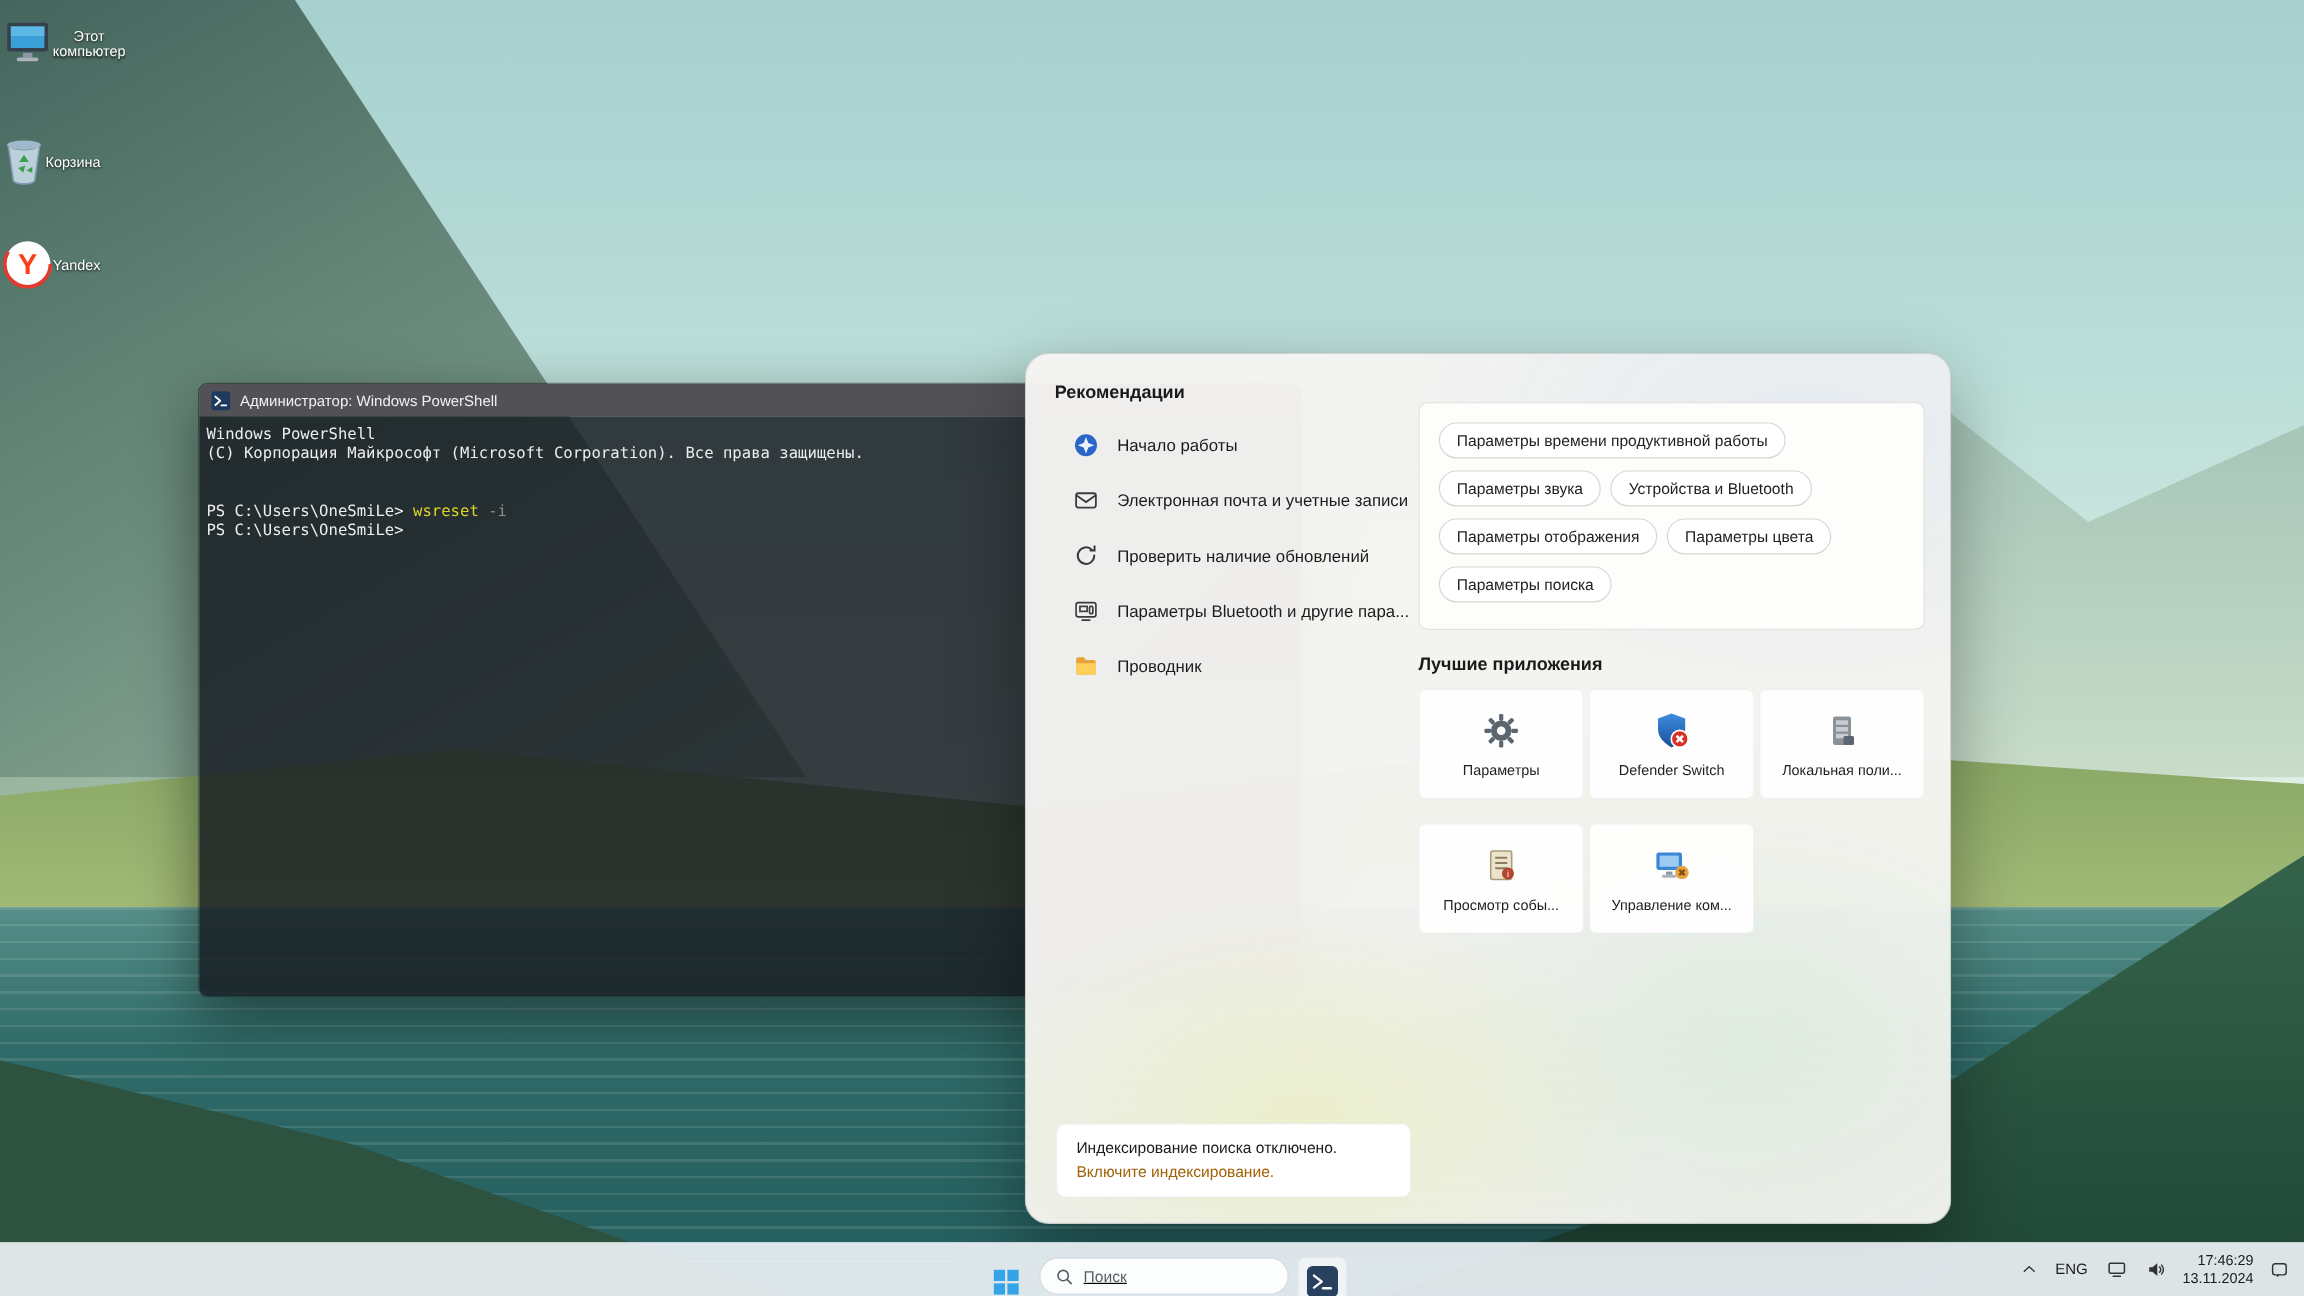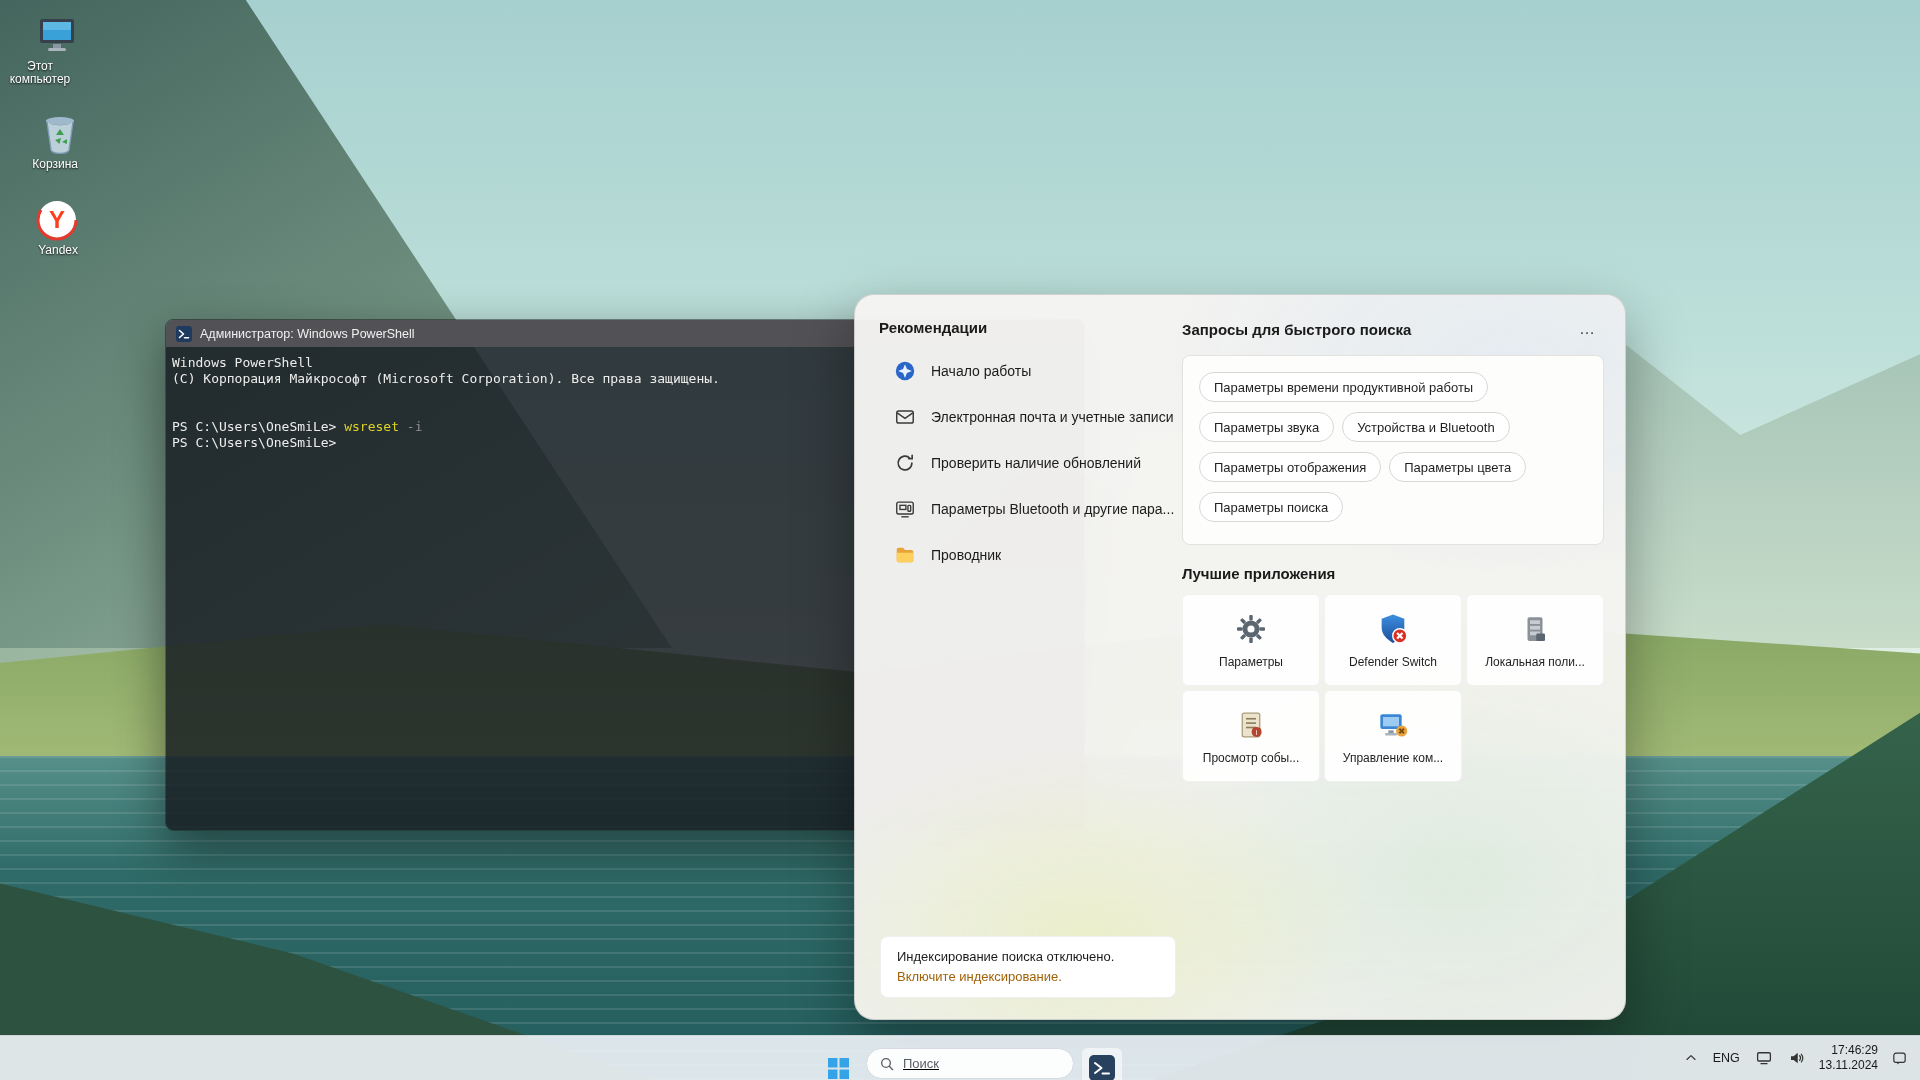--- a/index.html
+++ b/index.html
@@ -27,21 +27,21 @@
   .wp-water::after { content:""; position:absolute; inset:0; opacity:.22;
     background:repeating-linear-gradient(180deg,rgba(255,255,255,.5) 0 2px,transparent 2px 14px); }
   .wp-fg-left { position:absolute; left:0; bottom:0; width:34%; height:26%; background:#2e5240;
     clip-path:polygon(0 30%,45% 55%,100% 100%,0 100%); }
   .wp-fg-right { position:absolute; right:0; bottom:0; width:40%; height:34%;
     background:linear-gradient(180deg,#35634a,#1f4636);
     clip-path:polygon(100% 0,100% 100%,0 100%,55% 60%); }
 
   
   .desk-icons { position:absolute; left:2px; top:0; width:78px; z-index:2; }
-  .desk-icon { position:absolute; left:0; width:76px; display:flex; flex-direction:column; align-items:flex-end; cursor:default; }
+  .desk-icon { position:absolute; left:0; width:76px; display:flex; flex-direction:row; align-items:center; cursor:default; }
   .di-img { display:flex; align-items:center; justify-content:center; height:44px; }
   .di-label { margin-top:2px; font-size:12px; line-height:13px; color:#fff; text-align:center;
     text-shadow:0 1px 2px rgba(0,0,0,.85); }
 
   
   .ps-window { position:absolute; left:165px; top:319px; width:920px; height:512px; z-index:3;
     border-radius:8px; overflow:hidden; border:1px solid rgba(0,0,0,.45);
     box-shadow:0 18px 50px rgba(0,0,0,.45); }
   .ps-titlebar { height:27px; background:#525256; display:flex; align-items:center; gap:8px; padding:0 10px; }
   .ps-title { font-size:12.5px; color:#f0f0f0; white-space:nowrap; }
@@ -68,21 +68,21 @@
   .rec-label { font-size:14px; color:#1c1c1c; white-space:nowrap; }
 
   .sp-right { position:absolute; left:327px; top:24px; width:422px; }
   .sp-right-head { display:flex; align-items:center; justify-content:space-between; height:20px; }
   .more-btn { font-size:16px; color:#444; letter-spacing:1px; padding:0 8px; cursor:pointer; border-radius:4px; }
   .quick-card { margin-top:16px; min-height:190px; background:#fdfdfc; border:1px solid #e3e2df; border-radius:8px;
     padding:16px; display:flex; flex-wrap:wrap; gap:10px 8px; align-content:flex-start; position:relative; }
   .pill { height:30px; padding:0 14px; border-radius:15px; border:1px solid #d8d7d4; background:#fff;
     font-size:13px; color:#1f1f1f; font-family:inherit; white-space:nowrap; cursor:pointer; display:inline-flex; align-items:center; }
   .apps-title { margin-top:20px; }
-  .apps-grid { margin-top:12px; display:grid; grid-template-columns:repeat(3,138px); gap:4px 4px;text-align:right; }
+  .apps-grid { margin-top:12px; display:grid; grid-template-columns:repeat(3,138px); gap:20px 4px;text-align:right; }
   .app-tile { width:138px; height:92px; background:rgba(255,255,255,.9); border:1px solid rgba(0,0,0,.05);
     border-radius:6px; display:flex; flex-direction:column; align-items:center; justify-content:center; gap:8px; cursor:pointer; }
   .app-icon { height:36px; display:flex; align-items:center; justify-content:center; }
   .app-label { font-size:12px; color:#1f1f1f; max-width:126px; white-space:nowrap; overflow:hidden; }
 
   .notice { position:absolute; left:25px; top:641px; width:296px; background:#fff; border:1px solid rgba(0,0,0,.06);
     border-radius:8px; padding:11px 16px; }
   .notice-text { font-size:13px; color:#1b1b1b; line-height:18px; }
   .notice-link { display:block; margin-top:2px; font-size:13px; color:#a16207; line-height:18px; cursor:pointer; text-decoration:none; }
 
@@ -236,24 +236,20 @@
               <path d="M3 9.5h18V18a2 2 0 0 1-2 2H5a2 2 0 0 1-2-2z" fill="#fdd05e"></path>
             </svg>
           </span>
           <span class="rec-label">Проводник</span>
         </div>
 
       </div>
     </div>
 
     <div class="sp-right">
-      <div class="sp-right-head">
-        <div class="sp-title">Запросы для быстрого поиска</div>
-        <div class="more-btn">…</div>
-      </div>
 
       <div class="quick-card">
         <button class="pill">Параметры времени продуктивной работы</button>
         <button class="pill">Параметры звука</button>
         <button class="pill">Устройства и Bluetooth</button>
         <button class="pill">Параметры отображения</button>
         <button class="pill">Параметры цвета</button>
         <button class="pill">Параметры поиска</button>
       </div>
 

